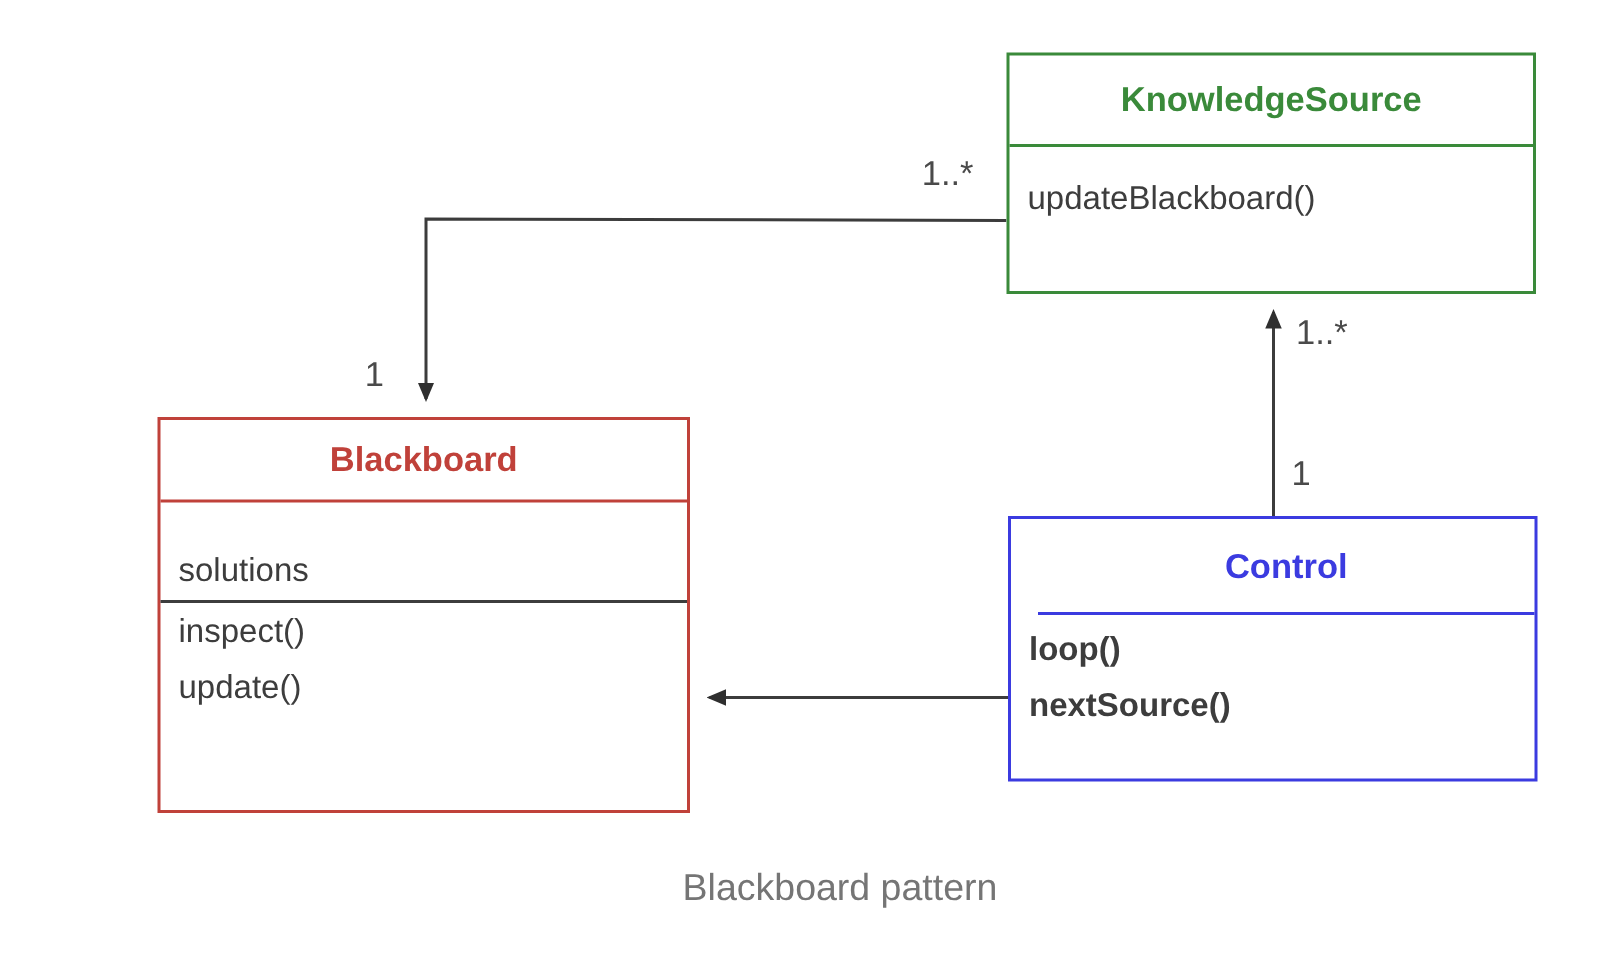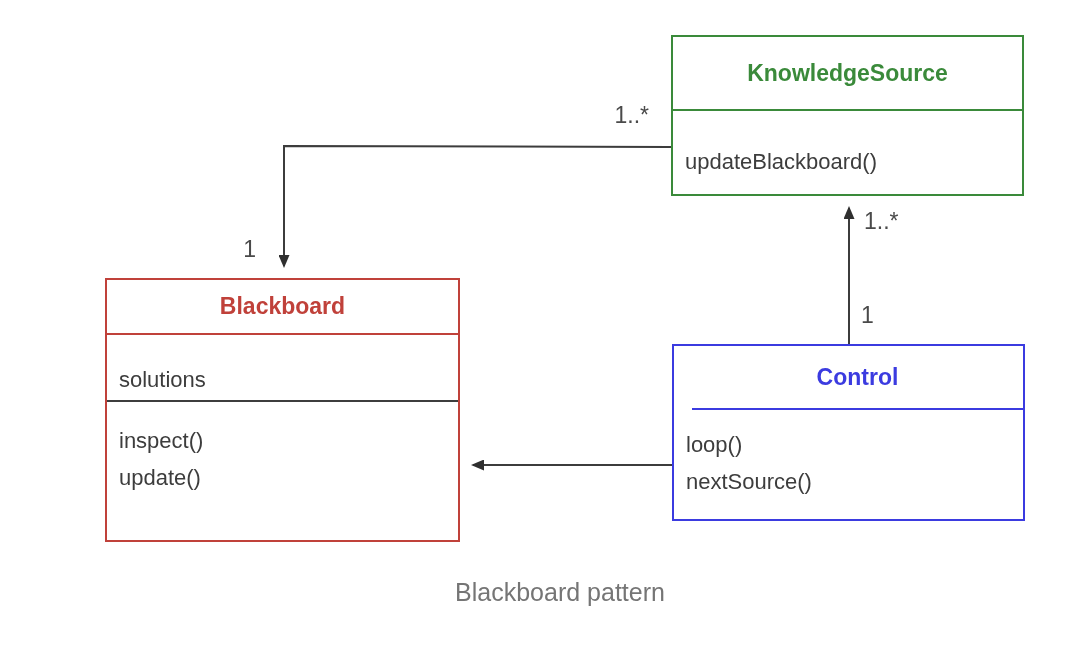--- a/index.html
+++ b/index.html
@@ -31,37 +31,37 @@
   .uml-class .section {
     font-size: 22px;
     color: #3d3d3d;
     line-height: 37px;
     padding-left: 12px;
   }
   .uml-class .section div { white-space: nowrap; }
 
   
   #box-knowledge-source { left: 671px; top: 35px; width: 353px; height: 161px; }
-  #box-knowledge-source .title { height: 74px; }
-  #box-knowledge-source .methods { padding-top: 15px; margin-top: 17px; }
+  #box-knowledge-source .title { height: 61px; }
+  #box-knowledge-source .methods { padding-top: 15px; }
 
   
   #box-blackboard { left: 105px; top: 278px; width: 355px; height: 264px; }
   #box-blackboard .title { height: 55px; }
   #box-blackboard .attrs {
     height: 67px;
     border-bottom: 2px solid #3d3d3d;
     padding-top: 26px;
   }
-  #box-blackboard .methods { padding-top: 20px; }
+  #box-blackboard .methods { }
 
   
   #box-control { left: 672px; top: 344px; width: 353px; height: 177px; }
   #box-control .title { height: 64px; margin-left: 18px; }
-  #box-control .methods { padding-top: 16px; }
+  #box-control .methods { padding-top: 4px; font-weight: bold; }
 
   
   svg.arrows { position: absolute; left: 0; top: 0; width: 1080px; height: 652px; pointer-events: none; }
 
   
   .mult {
     position: absolute;
     font-size: 23px;
     color: #4a4a4a;
     white-space: nowrap;

